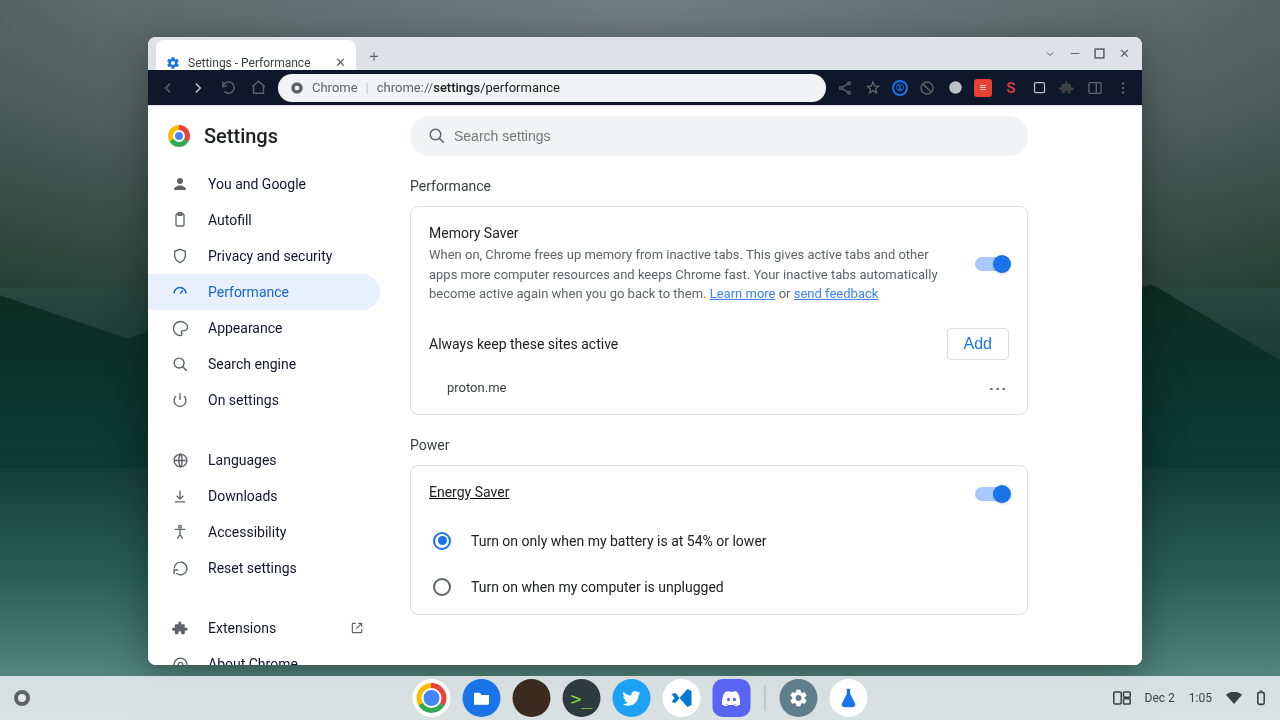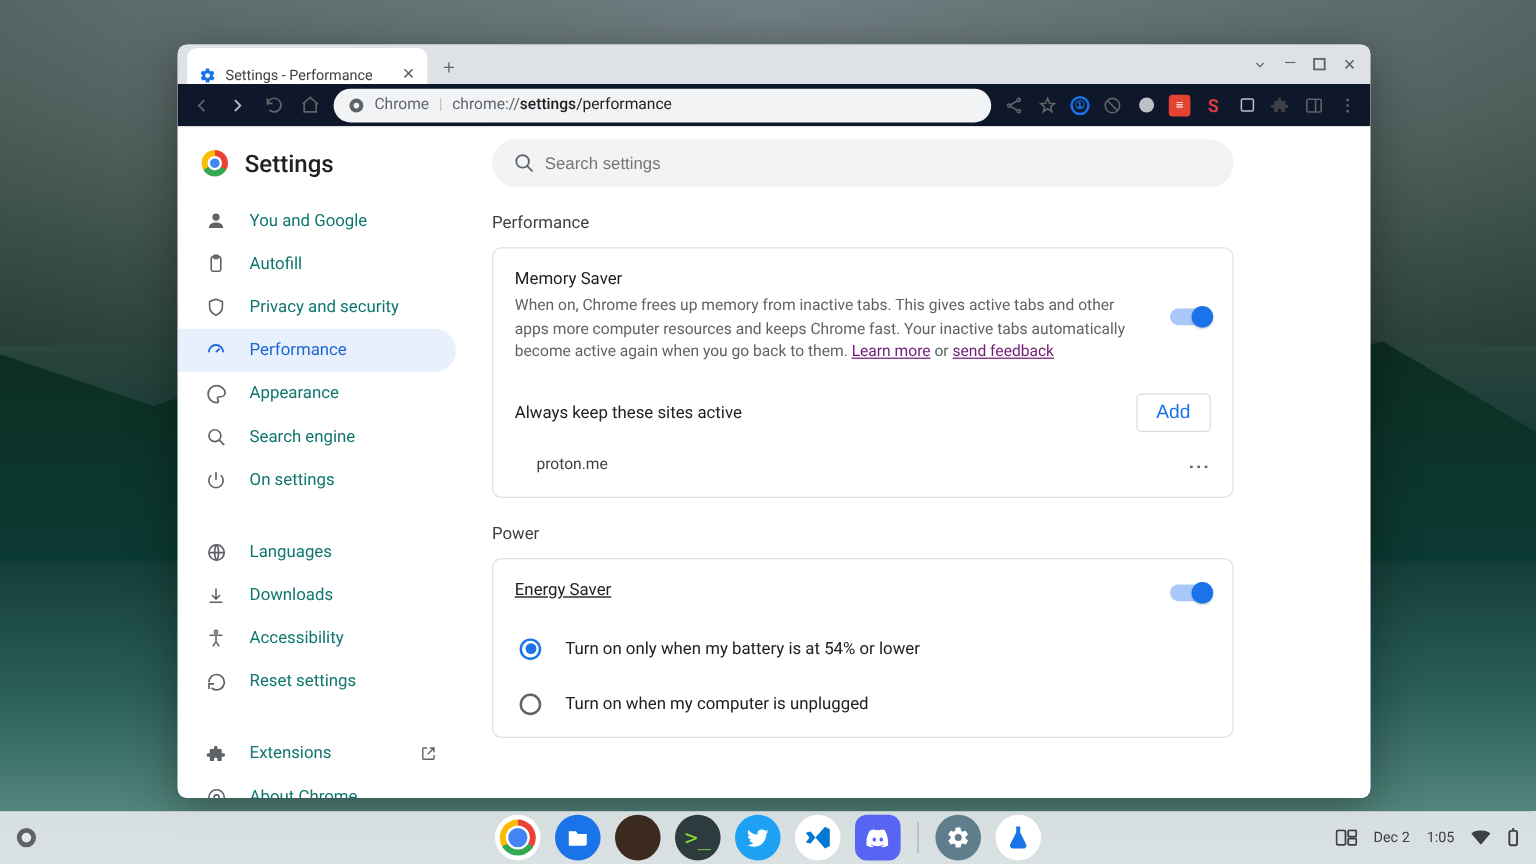--- a/index.html
+++ b/index.html
@@ -118,21 +118,21 @@
     background: conic-gradient(#ea4335 0 120deg, #34a853 120deg 240deg, #fbbc05 240deg 360deg);
     position:relative;
   }
   .chrome-logo::after { content:""; position:absolute; inset:5px; background:#4285f4; border-radius:50%; border:2px solid #fff; }
   .settings-title { font-size:20px; font-weight:500; color:#202124; }
   .side-section { padding: 6px 0; }
   .side-divider { height:1px; background:#e0e0e0; margin:6px 0 6px 0; }
   .side-item {
     display:flex; align-items:center; gap:18px;
     height:36px; padding:0 16px 0 22px;
-    color:#0f766e; font-size:14px;
+    color:#0f172a; font-size:14px;
     border-radius: 0 18px 18px 0;
     margin-right:24px;
     cursor:pointer;
   }
   .side-item .ico { width:20px; color:#5f6368; display:inline-flex; justify-content:center; }
   .side-item.active { background:#e8f0fe; color:#1967d2; }
   .side-item.active .ico { color:#1967d2; }
   .side-item .open-new { margin-left:auto; color:#5f6368; }
 
   .main {
@@ -168,21 +168,21 @@
     background:#fff;
   }
   .card-row {
     padding: 14px 18px;
     display:flex;
     align-items:flex-start;
     gap:20px;
   }
   .row-title { font-size:14px; color:#202124; margin-bottom:4px; }
   .row-desc { font-size:13px; color:#5f6368; line-height:1.5; }
-  .row-desc a { color:#701a75; text-decoration:underline; }
+  .row-desc a { color:#3b82f6; text-decoration:underline; }
   .toggle {
     flex-shrink:0; width:34px; height:14px; border-radius:8px;
     position:relative; align-self:center;
   }
   .toggle.on { background:#a8c7fa; }
   .toggle.on::after {
     content:""; position:absolute; width:18px; height:18px; border-radius:50%;
     background:#1a73e8; top:-2px; right:-2px; box-shadow:0 1px 2px rgba(0,0,0,0.2);
   }
   .sub-row {

